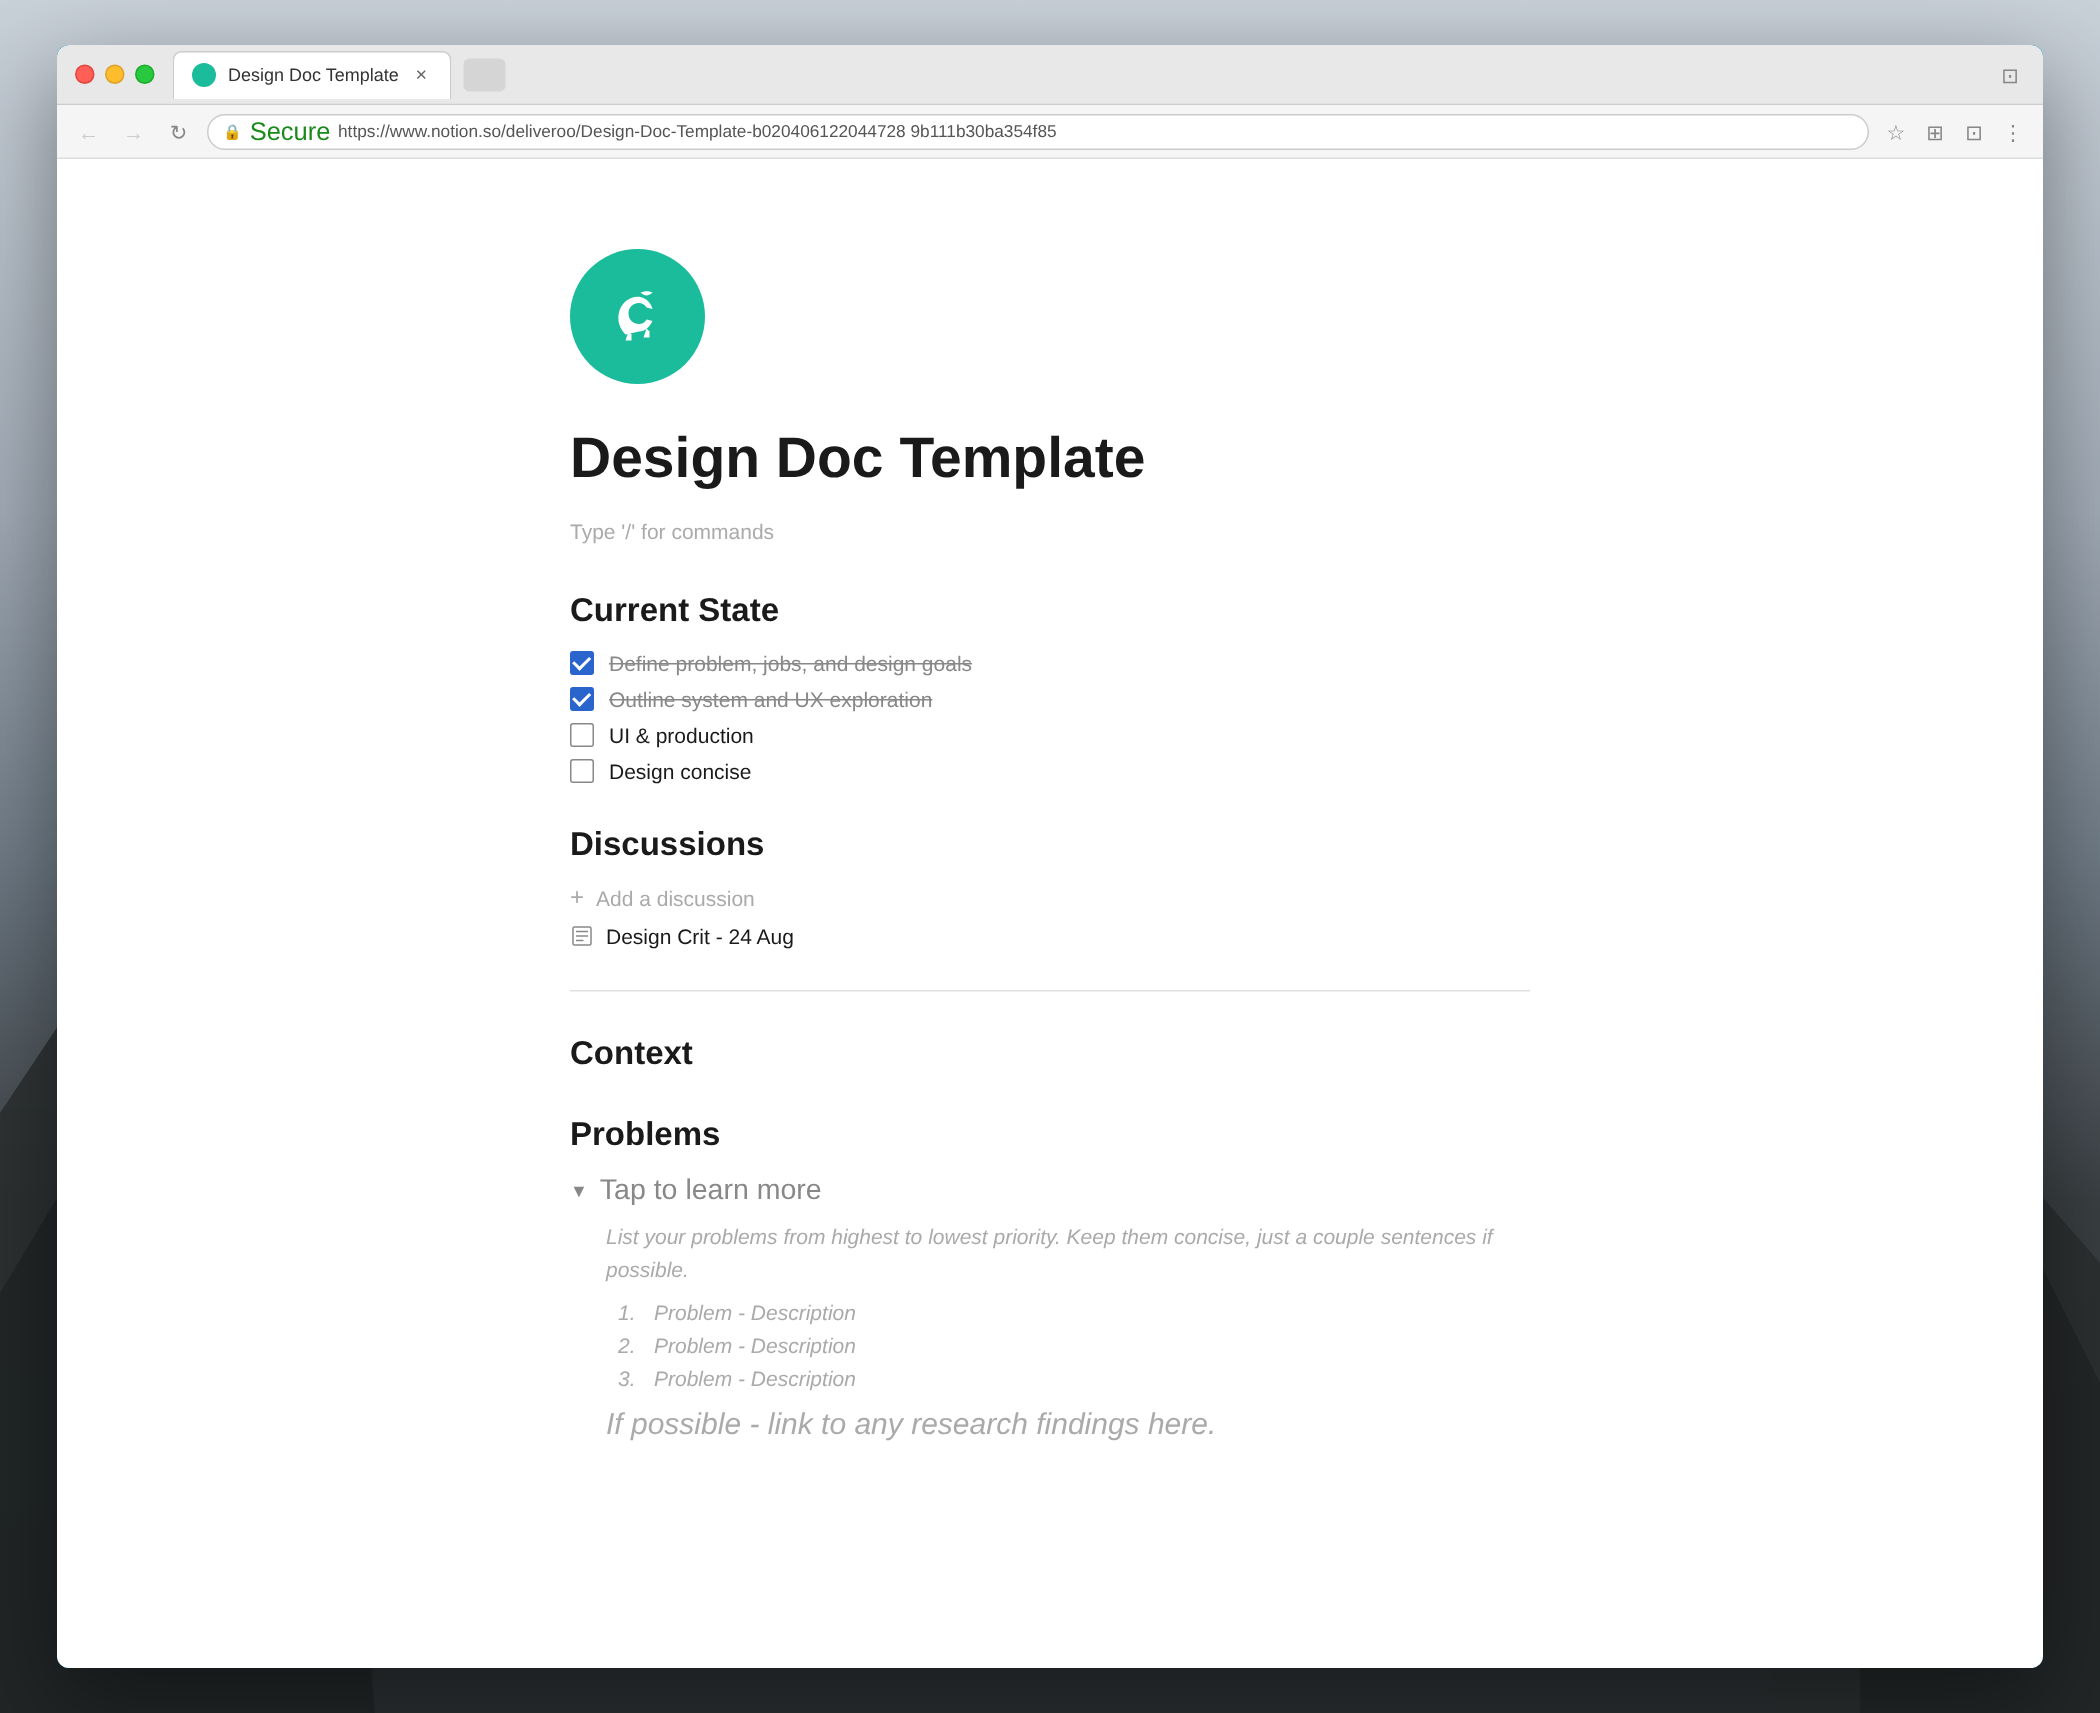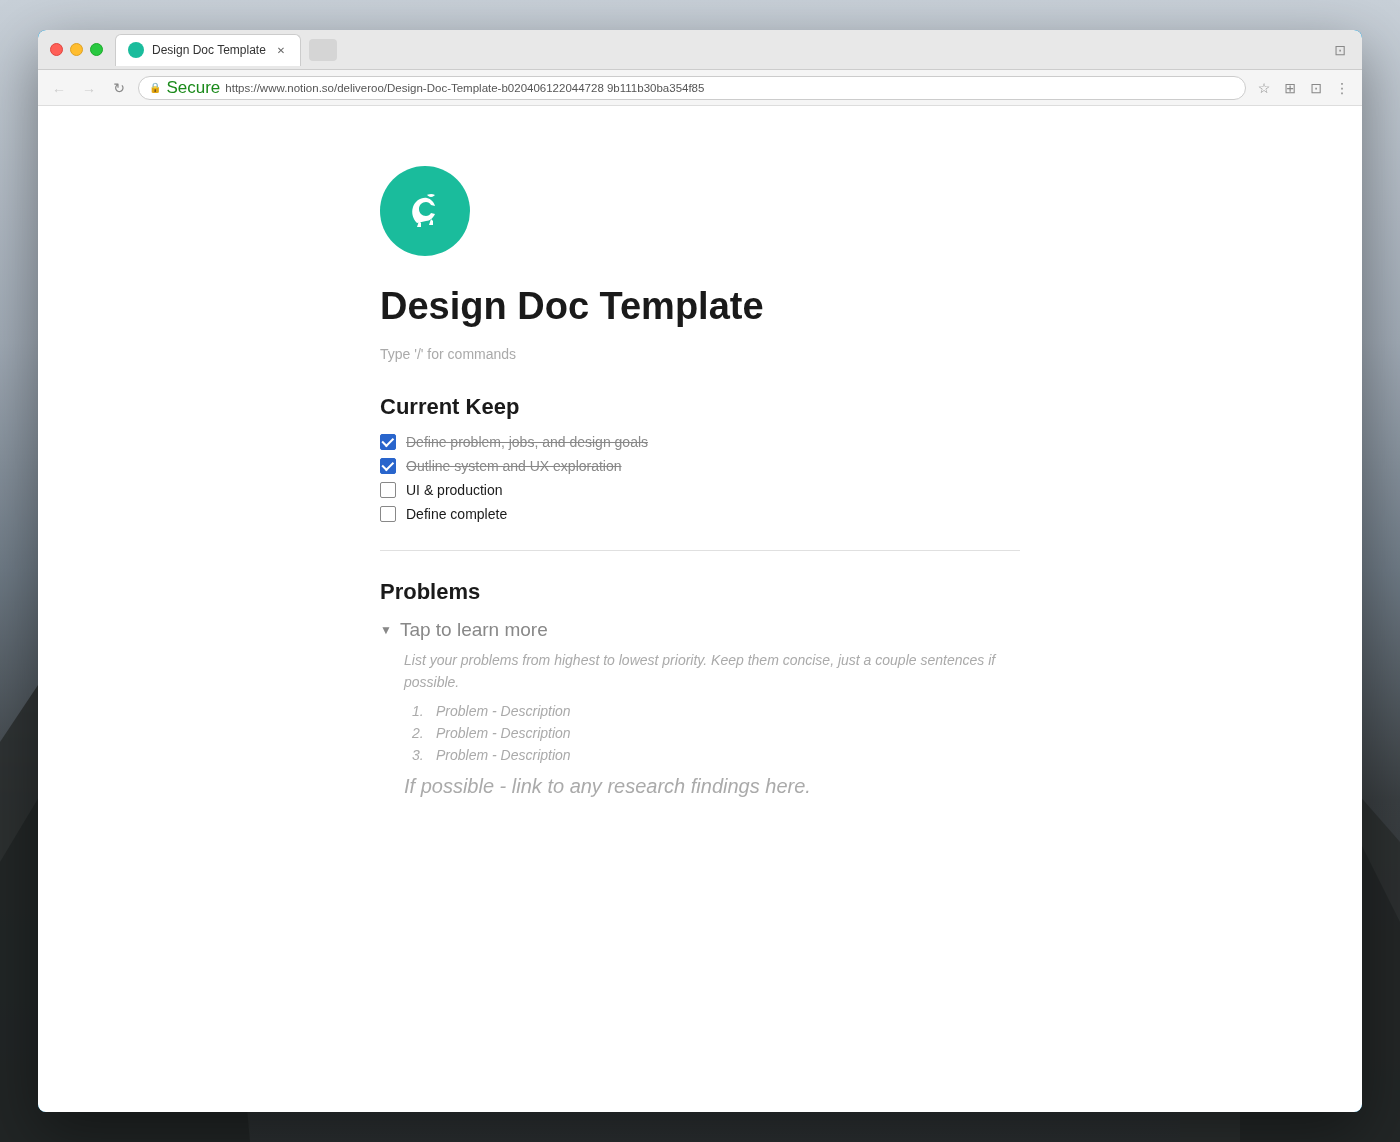--- a/index.html
+++ b/index.html
@@ -491,47 +491,68 @@
           <path d="M20 36 L18 42 L22 42 L22 38Z" fill="white"></path>
           <path d="M32 34 L30 40 L34 40 L34 36Z" fill="white"></path>
         </svg>
       </div>
 
       <h1 class="page-title">Design Doc Template</h1>
 
       <p class="page-subtitle">Type '/' for commands</p>
 
       <div>
-        <h2 class="section-heading">Current Keep</h2>
+        <h2 class="section-heading">Current State</h2>
 
         <div class="checklist-item">
           <div class="checkbox checked"></div>
           <span class="checklist-label strikethrough">Define problem, jobs, and design goals</span>
         </div>
 
         <div class="checklist-item">
           <div class="checkbox checked"></div>
           <span class="checklist-label strikethrough">Outline system and UX exploration</span>
         </div>
 
         <div class="checklist-item">
           <div class="checkbox"></div>
           <span class="checklist-label">UI &amp; production</span>
         </div>
 
         <div class="checklist-item">
           <div class="checkbox"></div>
-          <span class="checklist-label">Define complete</span>
+          <span class="checklist-label">Design concise</span>
         </div>
       </div>
 
+      <div class="discussions-section">
+        <h2 class="section-heading">Discussions</h2>
+
+        <div class="add-discussion">
+          <span class="plus">+</span>
+          <span>Add a discussion</span>
+        </div>
+
+        <div class="discussion-item">
+          <div class="discussion-icon">
+            <svg width="14" height="14" viewBox="0 0 14 14" fill="none" xmlns="http://www.w3.org/2000/svg">
+              <rect x="1" y="1" width="12" height="12" rx="1" stroke="#888" stroke-width="1" fill="none"></rect>
+              <line x1="3" y1="4" x2="11" y2="4" stroke="#888" stroke-width="1"></line>
+              <line x1="3" y1="7" x2="11" y2="7" stroke="#888" stroke-width="1"></line>
+              <line x1="3" y1="10" x2="8" y2="10" stroke="#888" stroke-width="1"></line>
+            </svg>
+          </div>
+          <span>Design Crit - 24 Aug</span>
+        </div>
+      </div>
 
       <hr class="divider">
 
       <div class="context-section">
+        <h2 class="section-heading">Context</h2>
       </div>
 
       <div class="problems-section">
         <h2 class="section-heading">Problems</h2>
 
         <div class="toggle-item">
           <span class="toggle-arrow">▼</span>
           <span class="toggle-label">Tap to learn more</span>
         </div>
 

